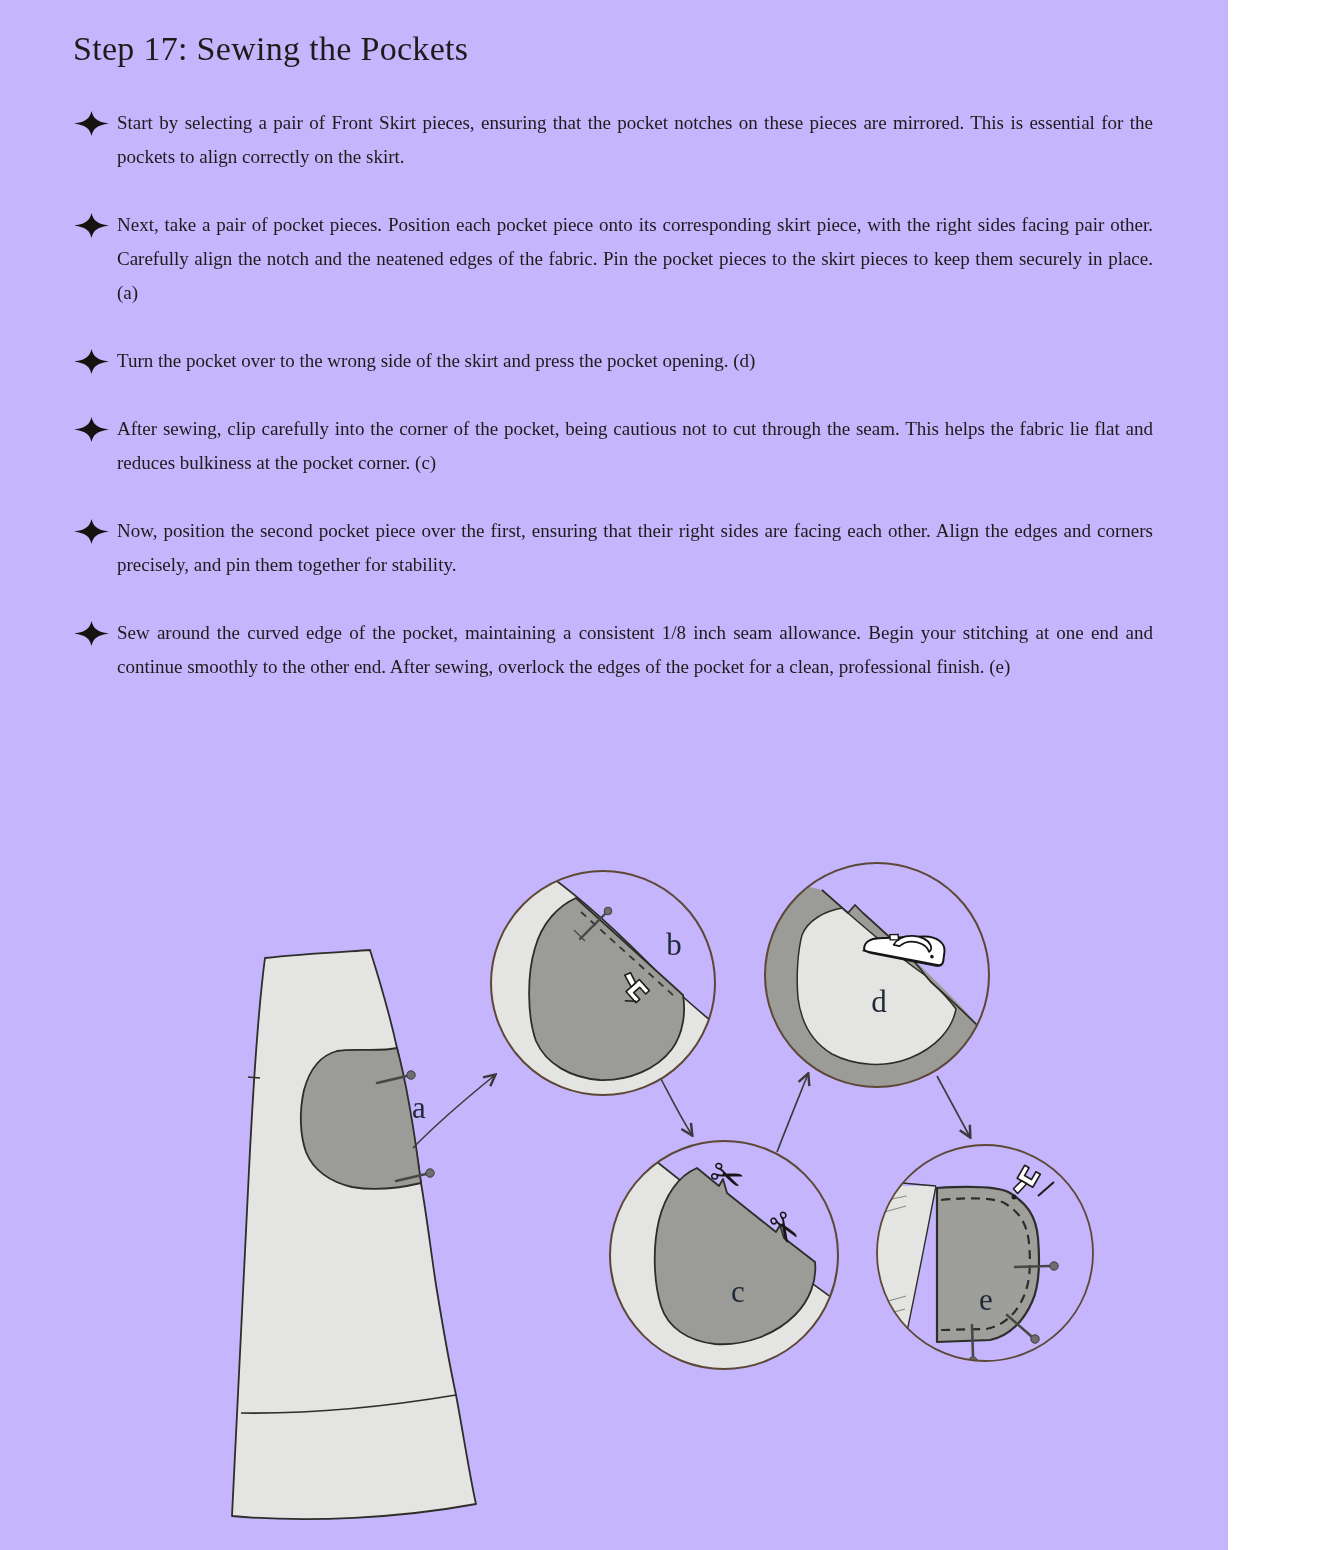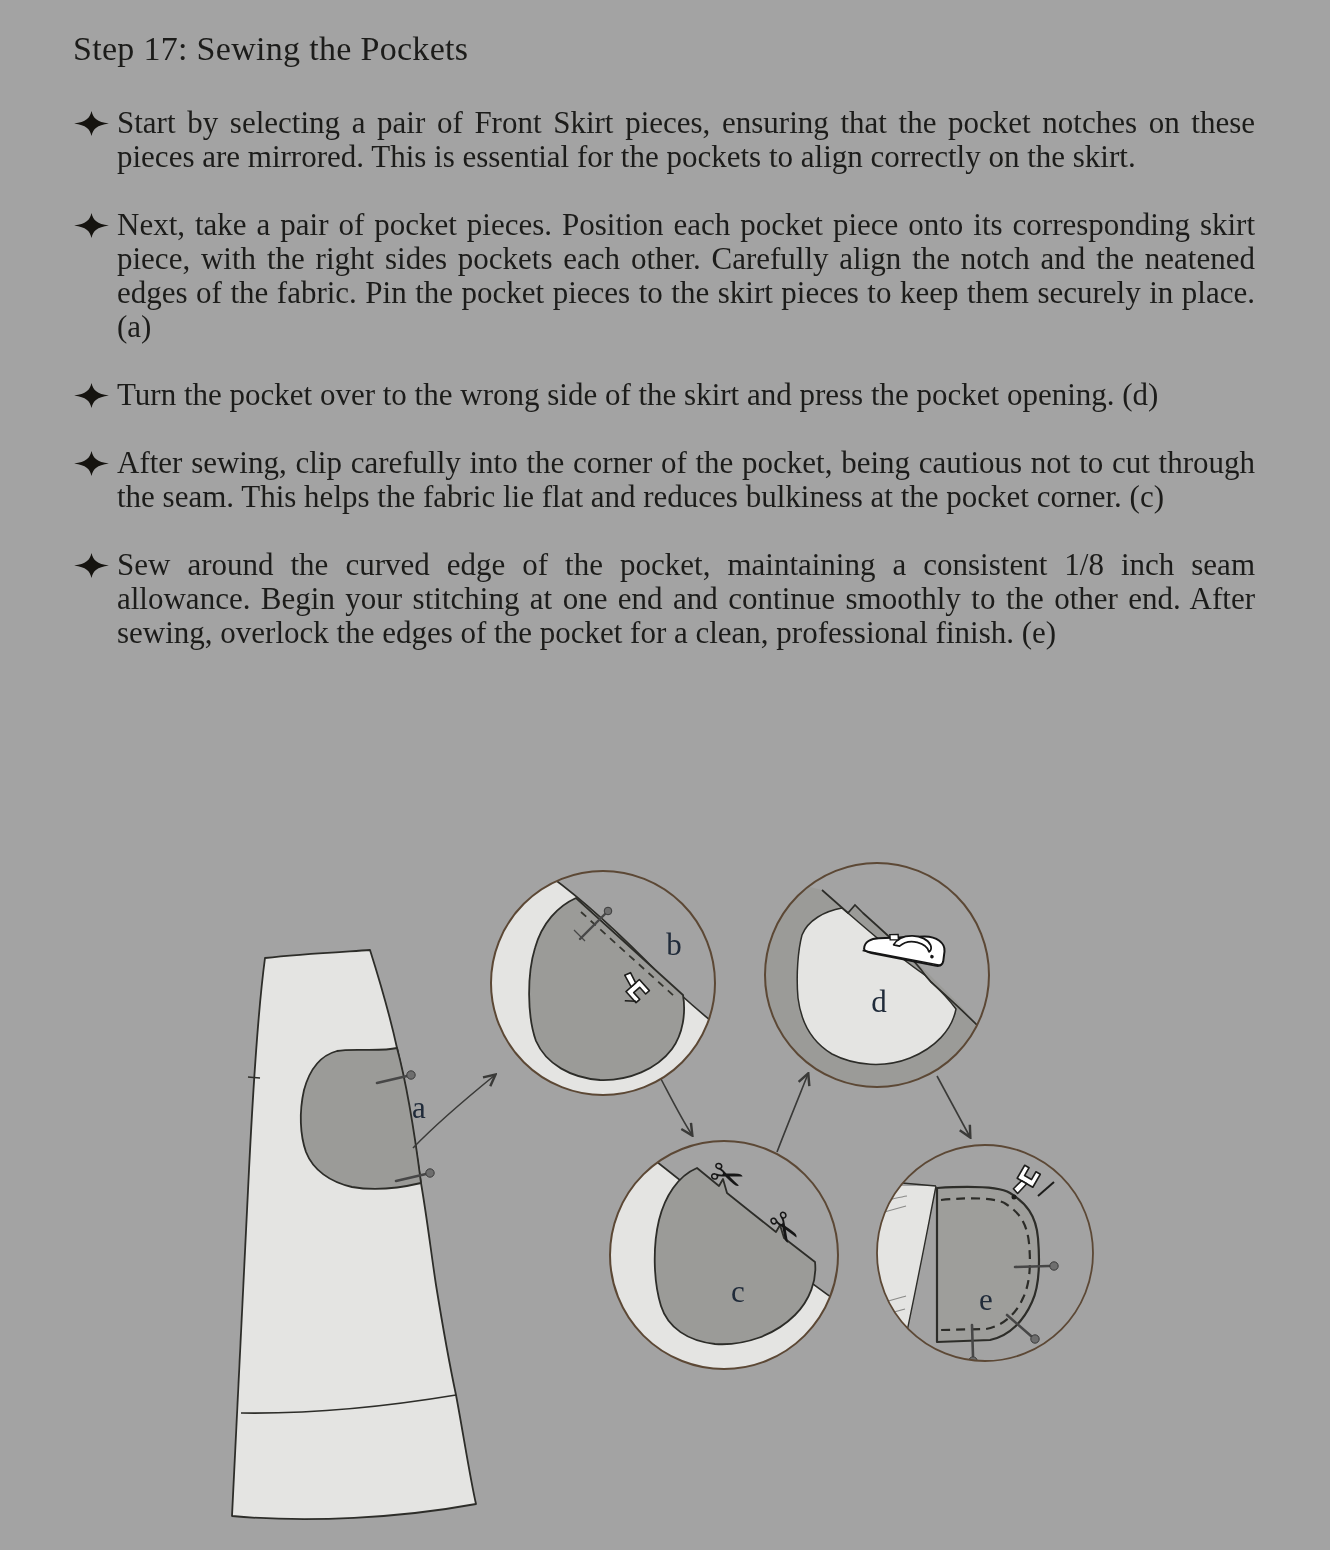--- a/index.html
+++ b/index.html
@@ -1,19 +1,19 @@
 <!DOCTYPE html>
 <html><head>
 <meta charset="utf-8">
 <style>
   html,body{margin:0;padding:0;background:#ffffff;}
   .page{
     position:relative;
-    width:1330px;height:1550px;
-    background:#a3a3a3;
+    width:1228px;height:1550px;
+    background:#c4b5fd;
     font-family:"Liberation Serif", serif;
     color:#1c1c1a;
     overflow:hidden;
   }
   .title{
     font-size:34px;
     font-weight:normal;
     margin:0;
     padding:30px 75px 0 73px;
     letter-spacing:.3px;
@@ -29,21 +29,21 @@
     align-items:flex-start;
     margin-bottom:34px;
   }
   .star{
     width:37px;height:29px;
     flex:0 0 37px;
     margin:3px 7px 0 0;
   }
   .btext{
     flex:1;
-    font-size:31px;
+    font-size:19px;
     line-height:34px;
     text-align:justify;
   }
   .diagram{
     position:absolute;
     left:0;top:845px;
     width:1330px;height:705px;
   }
   .lbl{
     font-family:"Liberation Serif", serif;
@@ -68,38 +68,44 @@
       <svg class="star" viewBox="-19 -15 38 30" aria-hidden="true">
         <path d="M0,-13 C1.7,-5.5 5.5,-1.8 18,0 C5.5,1.8 1.7,5.5 0,13 C-1.7,5.5 -5.5,1.8 -18,0 C-5.5,-1.8 -1.7,-5.5 0,-13 Z" fill="#15130f"></path>
       </svg>
       <span class="btext">Start by selecting a pair of Front Skirt pieces, ensuring that the pocket notches on these pieces are mirrored. This is essential for the pockets to align correctly on the skirt.</span>
     </li>
 
     <li>
       <svg class="star" viewBox="-19 -15 38 30" aria-hidden="true">
         <path d="M0,-13 C1.7,-5.5 5.5,-1.8 18,0 C5.5,1.8 1.7,5.5 0,13 C-1.7,5.5 -5.5,1.8 -18,0 C-5.5,-1.8 -1.7,-5.5 0,-13 Z" fill="#15130f"></path>
       </svg>
-      <span class="btext">Next, take a pair of pocket pieces. Position each pocket piece onto its corresponding skirt piece, with the right sides pockets each other. Carefully align the notch and the neatened edges of the fabric. Pin the pocket pieces to the skirt pieces to keep them securely in place. (a)</span>
+      <span class="btext">Next, take a pair of pocket pieces. Position each pocket piece onto its corresponding skirt piece, with the right sides facing pair other. Carefully align the notch and the neatened edges of the fabric. Pin the pocket pieces to the skirt pieces to keep them securely in place. (a)</span>
     </li>
 
 
     <li>
       <svg class="star" viewBox="-19 -15 38 30" aria-hidden="true">
         <path d="M0,-13 C1.7,-5.5 5.5,-1.8 18,0 C5.5,1.8 1.7,5.5 0,13 C-1.7,5.5 -5.5,1.8 -18,0 C-5.5,-1.8 -1.7,-5.5 0,-13 Z" fill="#15130f"></path>
       </svg>
       <span class="btext">Turn the pocket over to the wrong side of the skirt and press the pocket opening. (d)</span>
     </li>
 
     <li>
       <svg class="star" viewBox="-19 -15 38 30" aria-hidden="true">
         <path d="M0,-13 C1.7,-5.5 5.5,-1.8 18,0 C5.5,1.8 1.7,5.5 0,13 C-1.7,5.5 -5.5,1.8 -18,0 C-5.5,-1.8 -1.7,-5.5 0,-13 Z" fill="#15130f"></path>
       </svg>
       <span class="btext">After sewing, clip carefully into the corner of the pocket, being cautious not to cut through the seam. This helps the fabric lie flat and reduces bulkiness at the pocket corner. (c)</span>
     </li>
 
+    <li>
+      <svg class="star" viewBox="-19 -15 38 30" aria-hidden="true">
+        <path d="M0,-13 C1.7,-5.5 5.5,-1.8 18,0 C5.5,1.8 1.7,5.5 0,13 C-1.7,5.5 -5.5,1.8 -18,0 C-5.5,-1.8 -1.7,-5.5 0,-13 Z" fill="#15130f"></path>
+      </svg>
+      <span class="btext">Now, position the second pocket piece over the first, ensuring that their right sides are facing each other. Align the edges and corners precisely, and pin them together for stability.</span>
+    </li>
 
     <li>
       <svg class="star" viewBox="-19 -15 38 30" aria-hidden="true">
         <path d="M0,-13 C1.7,-5.5 5.5,-1.8 18,0 C5.5,1.8 1.7,5.5 0,13 C-1.7,5.5 -5.5,1.8 -18,0 C-5.5,-1.8 -1.7,-5.5 0,-13 Z" fill="#15130f"></path>
       </svg>
       <span class="btext">Sew around the curved edge of the pocket, maintaining a consistent 1/8 inch seam allowance. Begin your stitching at one end and continue smoothly to the other end. After sewing, overlock the edges of the pocket for a clean, professional finish. (e)</span>
     </li>
   </ul>
 
   <svg class="diagram" viewBox="0 845 1330 705">

